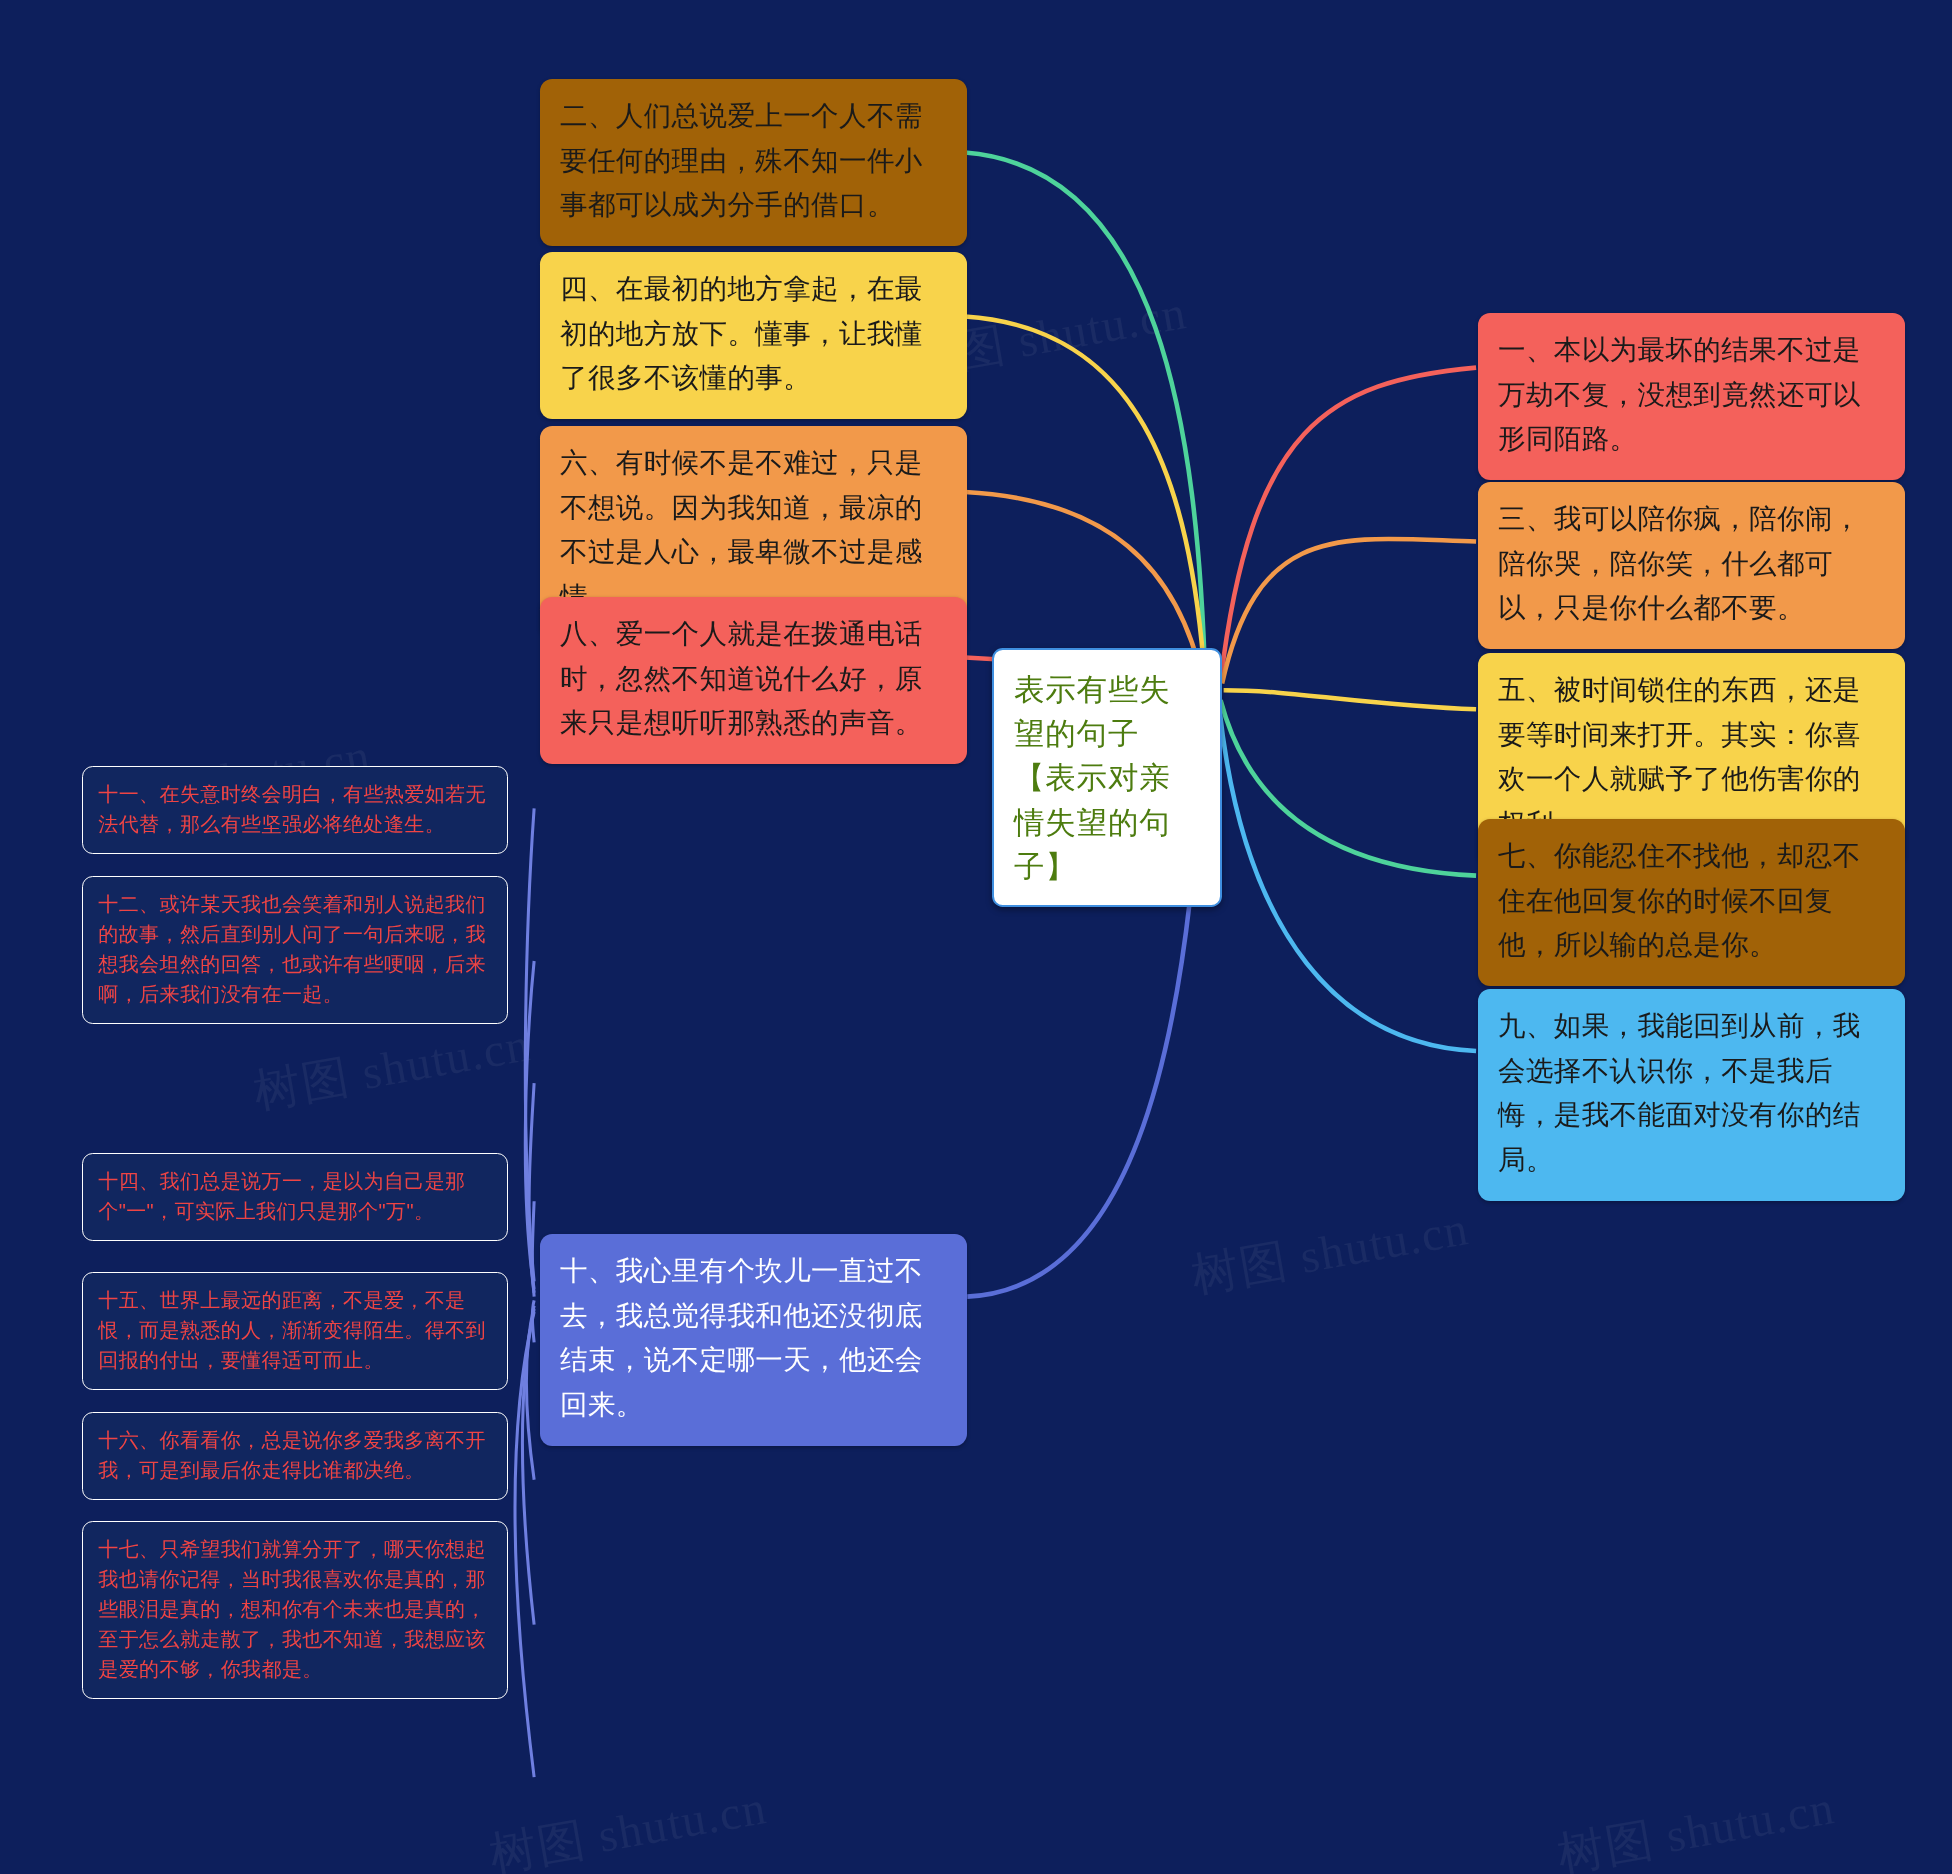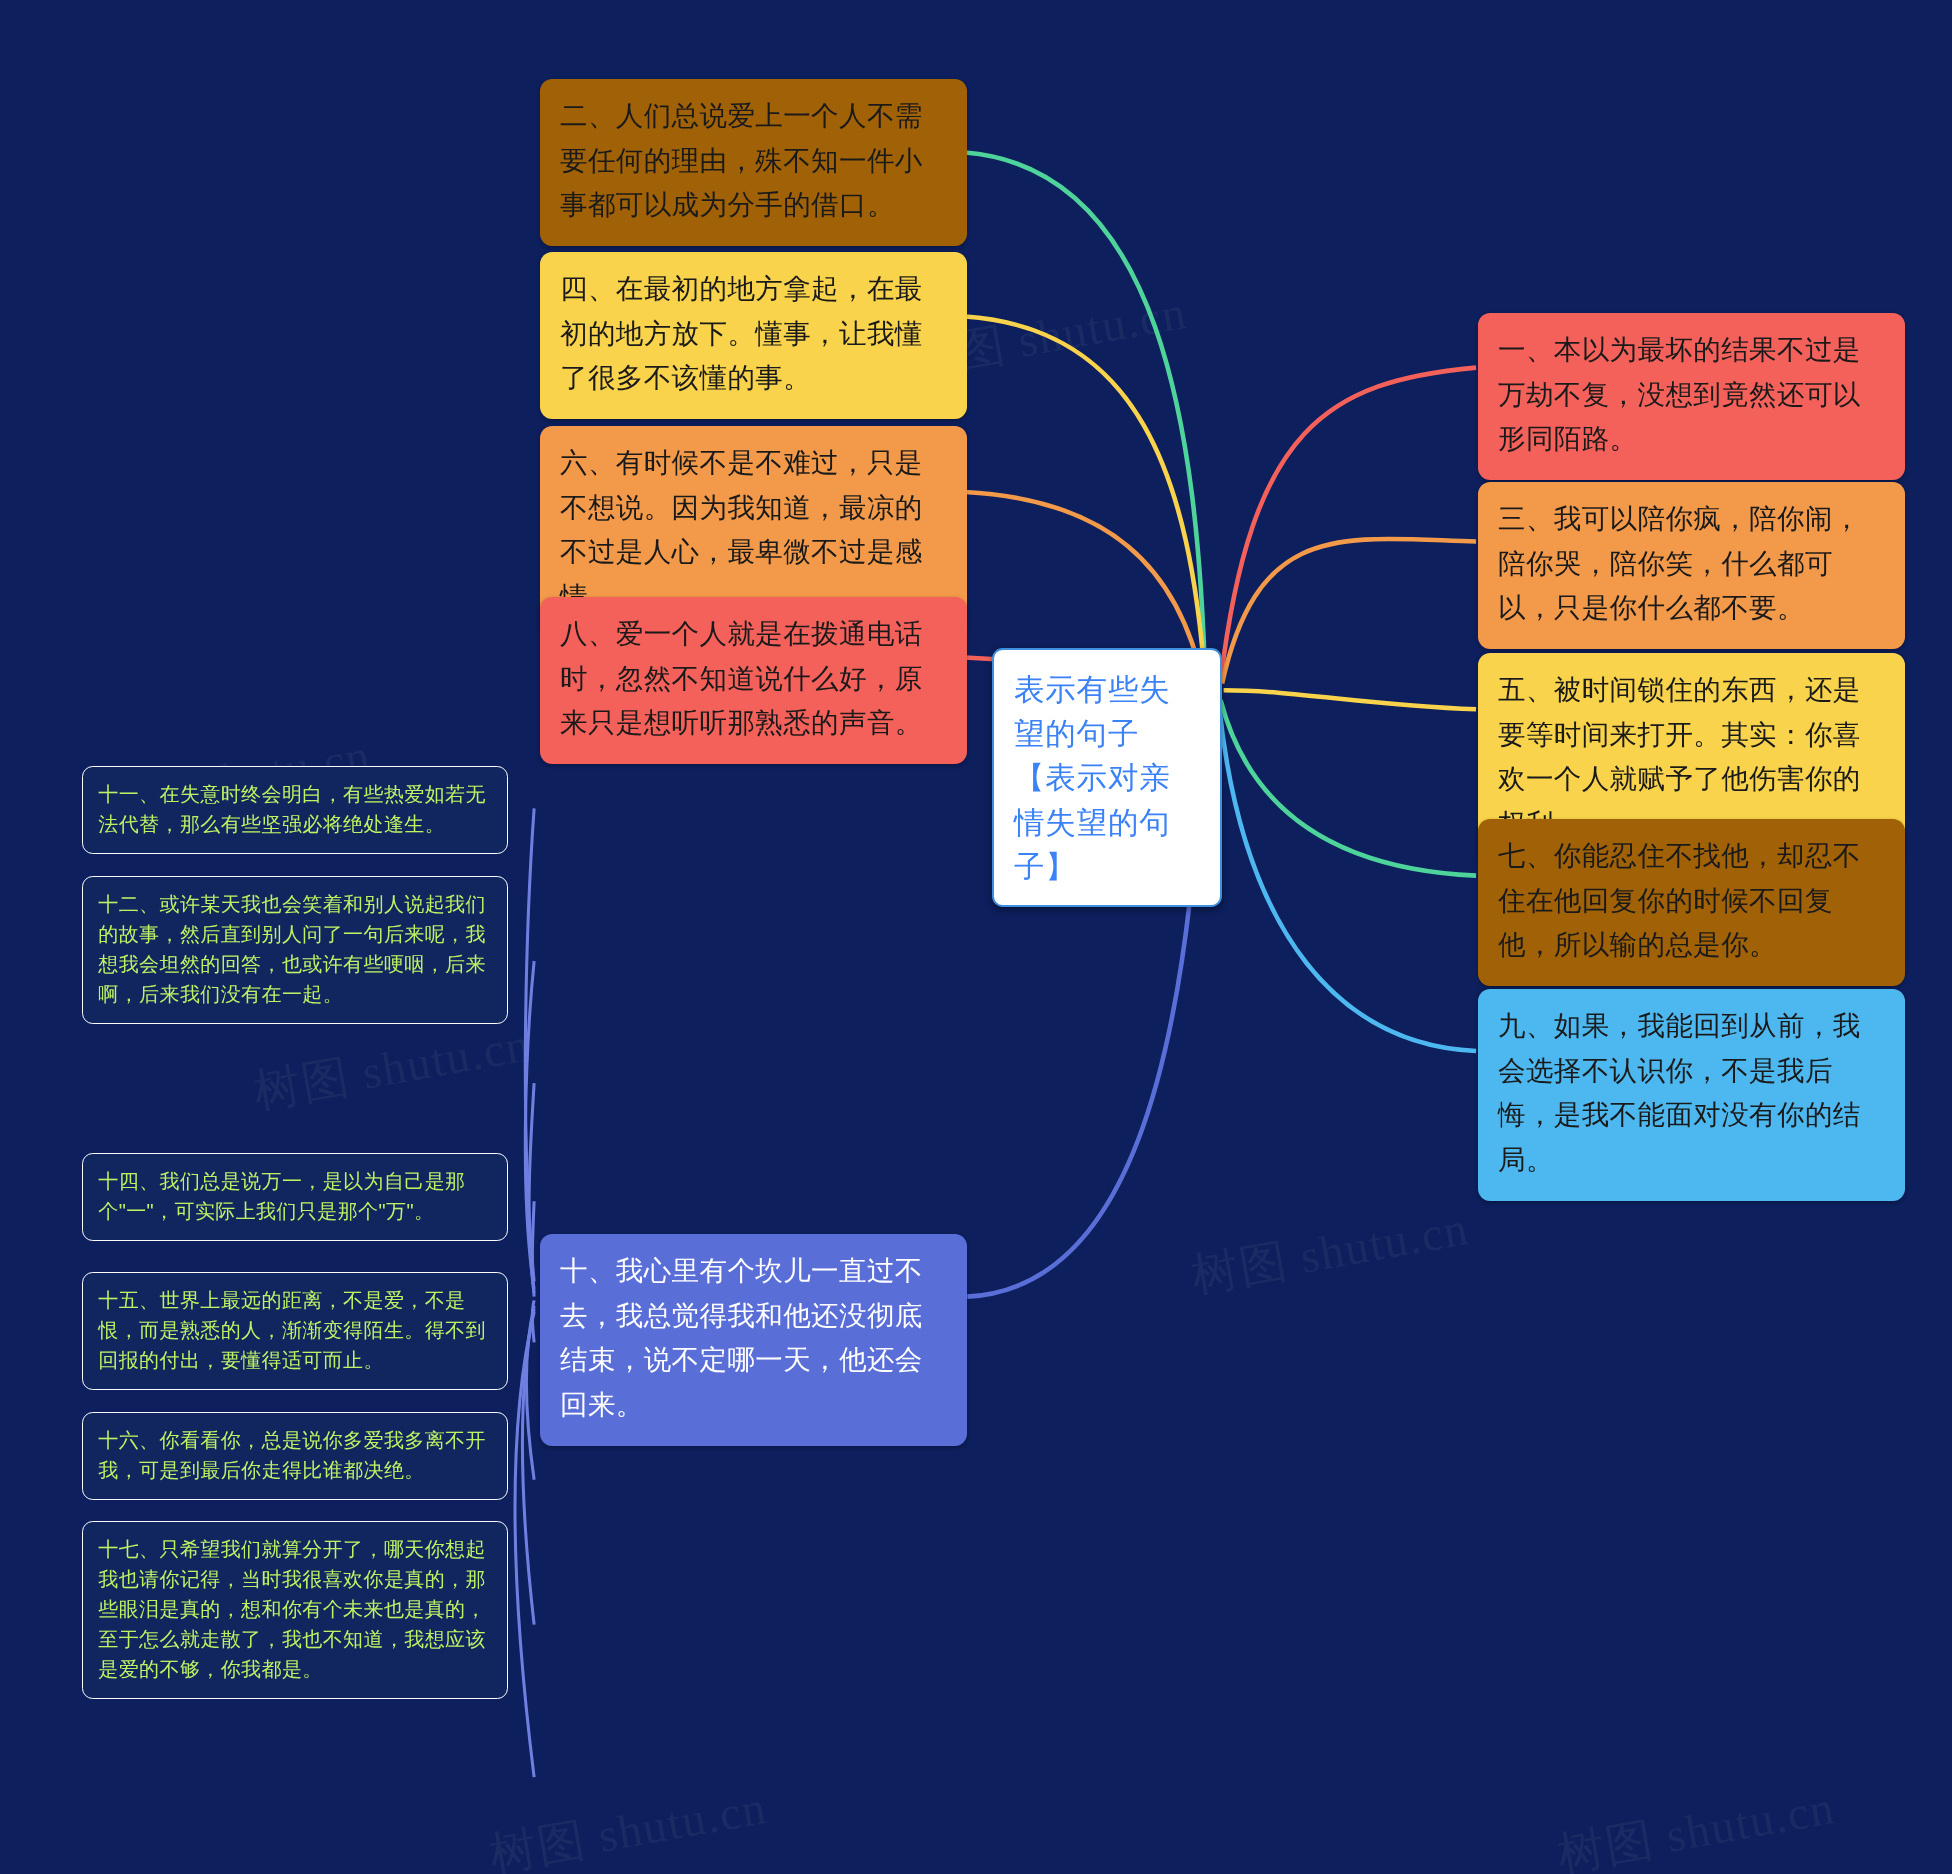--- a/index.html
+++ b/index.html
@@ -44,36 +44,36 @@
   }
   .c-green  { background: #a16207; }
   .c-yellow { background: #f8d34b; }
   .c-orange { background: #f2994a; }
   .c-red    { background: #f4615b; }
   .c-blue   { background: #4db8f0; }
   .c-purple { background: #5a6ed8; color: #ffffff; }
 
   .leaf {
     font-size: 20px;
-    color: #bef264;
+    color: #ef4444;
     background: #11265f;
     border: 1.5px solid #ffffff;
     border-radius: 10.7px;
     padding: 12.2px 15.3px 13.7px 15.3px;
     line-height: 1.5;
   }
   #center-node {
     position: absolute;
     background: #ffffff;
     border: 2.3px solid #3f8fe0;
     border-radius: 10.7px;
     padding: 17px 20px;
     font-size: 30.5px;
     line-height: 1.45;
-    color: #3b82f6;
+    color: #4d7c0f;
     text-align: left;
     letter-spacing: 0.8px;
     box-shadow: 0 2.3px 6.9px rgba(0,0,0,0.35);
   }
 </style>
 </head>
 <body>
 
 <div id="canvas">
 

